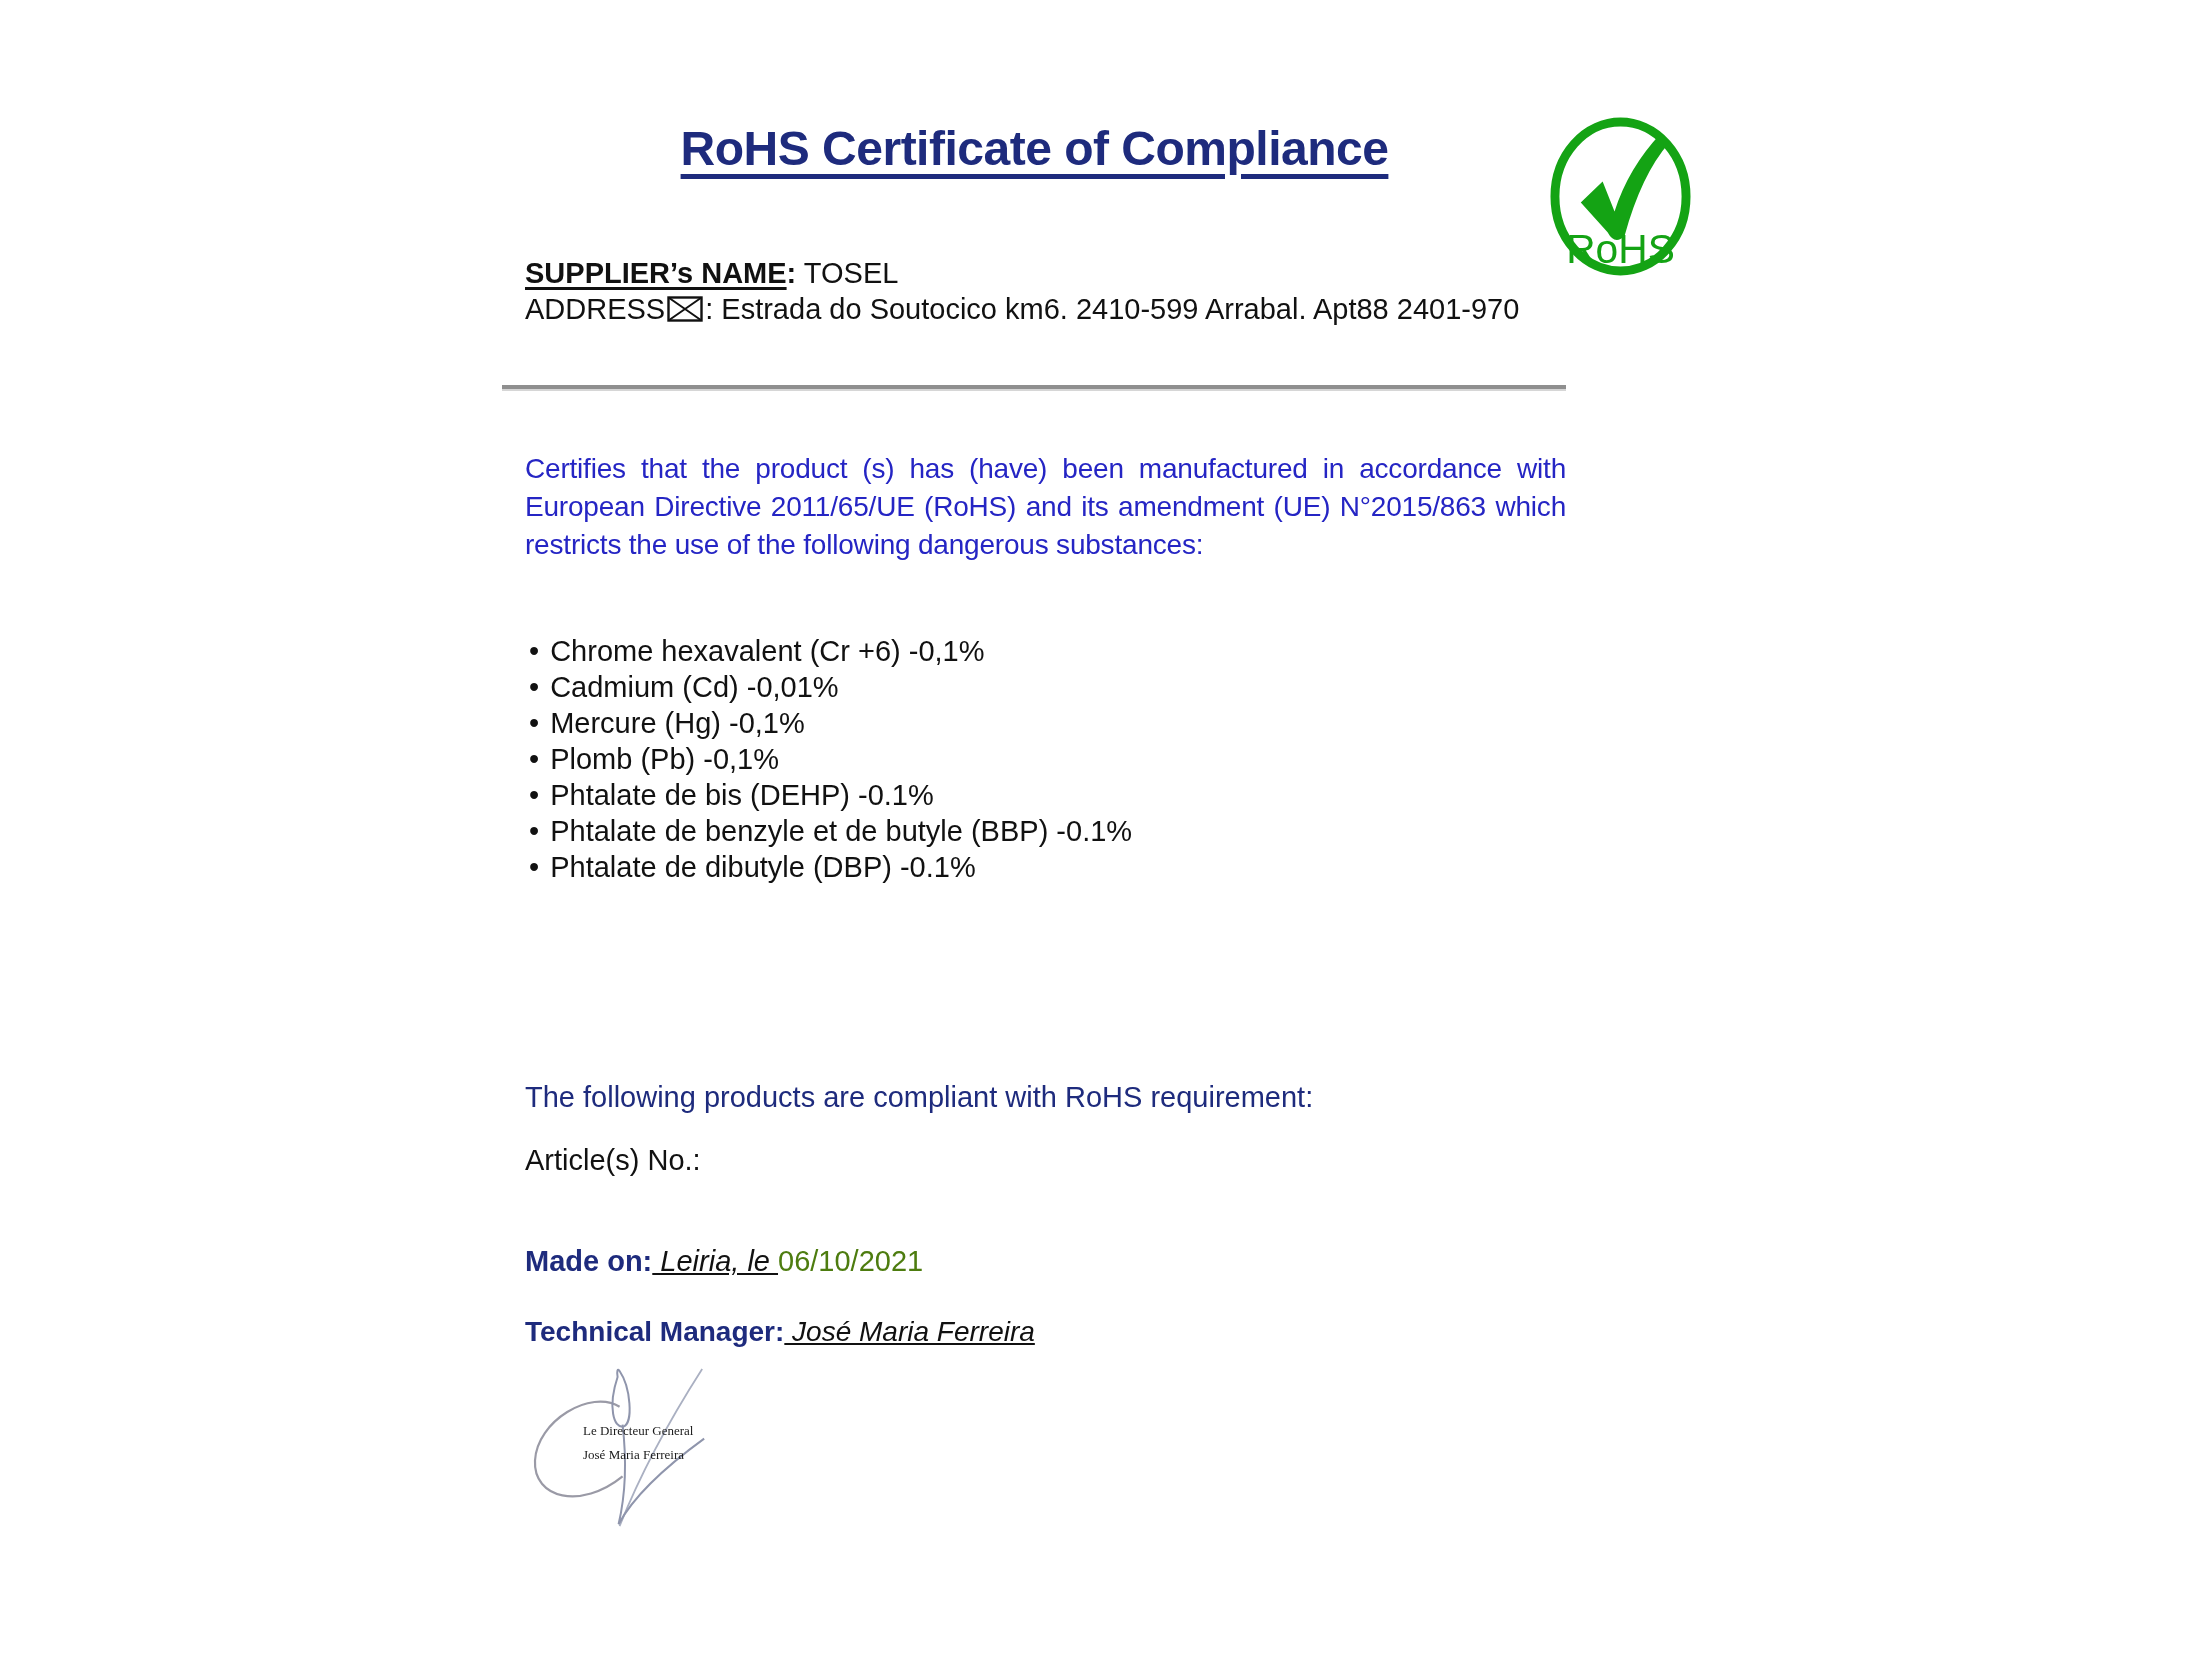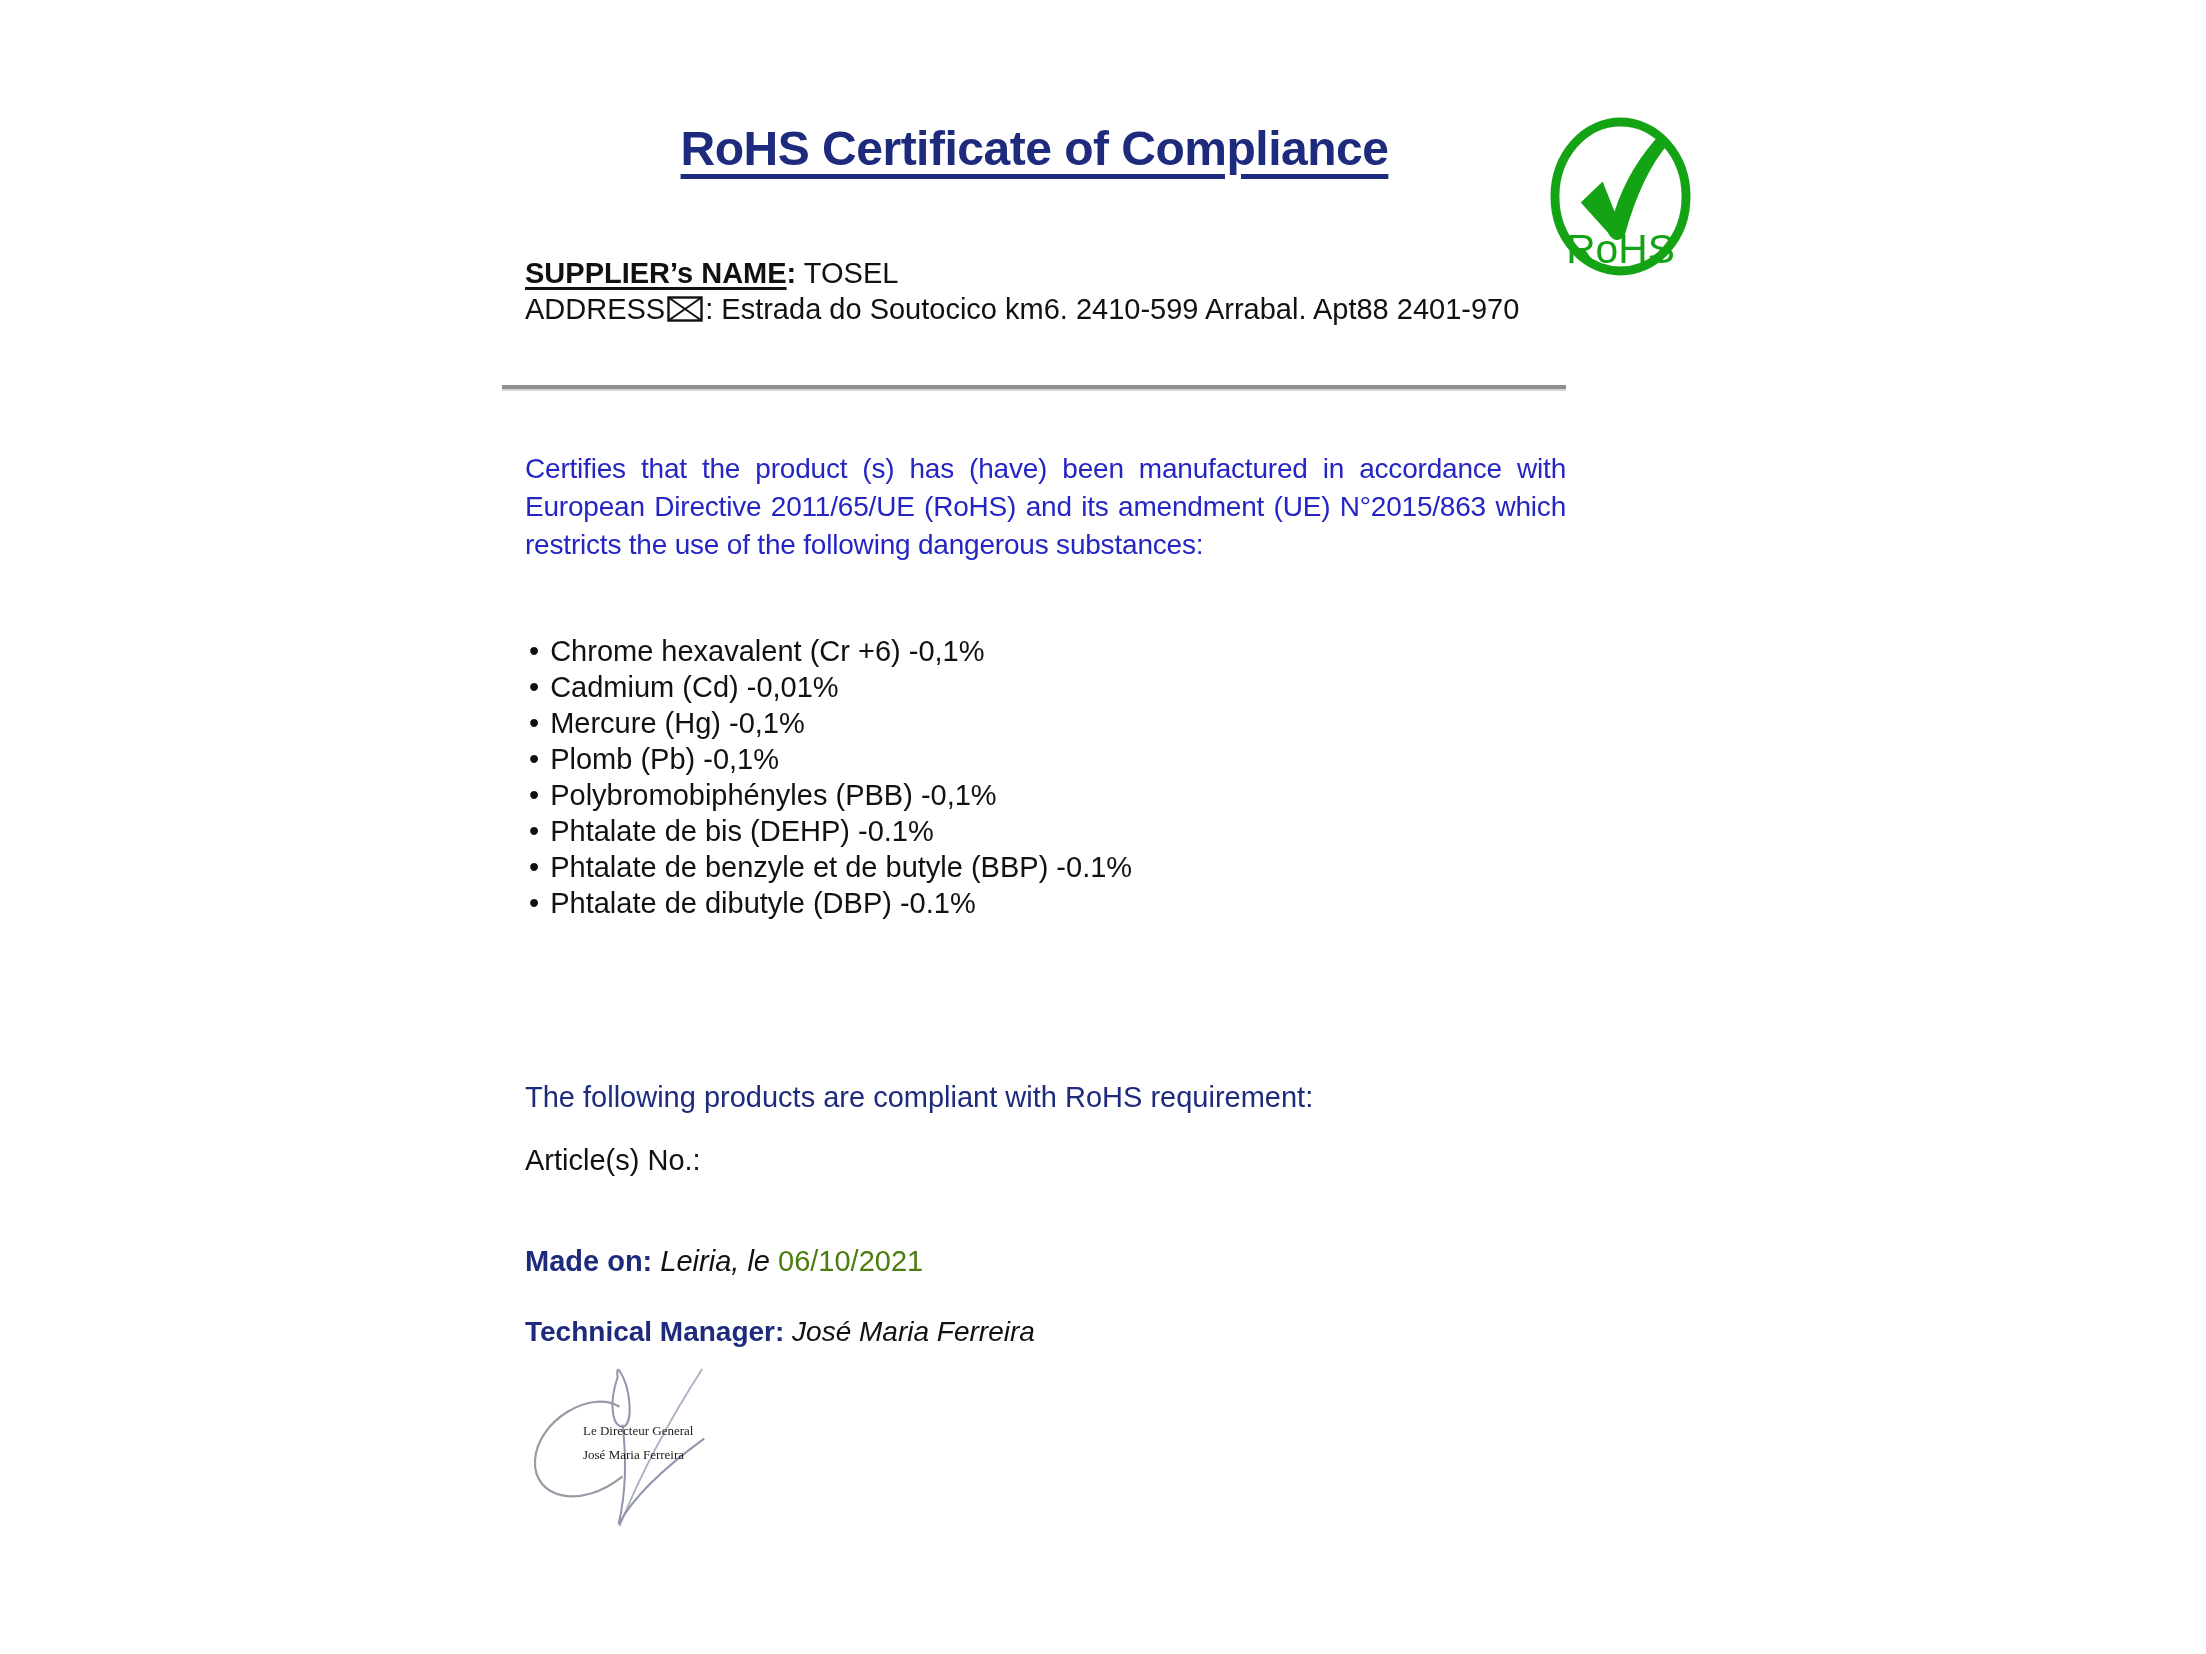--- a/index.html
+++ b/index.html
@@ -148,20 +148,21 @@
     font-size: 28px;
     white-space: nowrap;
   }
   .navy-bold {
     color: #1e2b7d;
     font-weight: bold;
   }
   .italic-black {
     color: #111111;
     font-style: italic;
+    text-decoration: underline;
   }
   .plain-black {
     color: #4d7c0f;
   }
 
   
   .signature-block {
     position: absolute;
     left: 521px;
     top: 1365px;
@@ -215,21 +216,20 @@
 
   <div class="divider"></div>
 
   <div class="cert-paragraph">Certifies that the product (s) has (have) been manufactured in accordance with European Directive 2011/65/UE (RoHS) and its amendment (UE) N°2015/863 which restricts the use of the following dangerous substances:</div>
 
   <ul class="substances">
     <li>Chrome hexavalent (Cr +6) -0,1%</li>
     <li>Cadmium (Cd) -0,01%</li>
     <li>Mercure (Hg) -0,1%</li>
     <li>Plomb (Pb) -0,1%</li>
-    <li>Polybromobiphényles (PBB) -0,1%</li>
     <li>Phtalate de bis (DEHP) -0.1%</li>
     <li>Phtalate de benzyle et de butyle (BBP) -0.1%</li>
     <li>Phtalate de dibutyle (DBP) -0.1%</li>
   </ul>
 
   <div class="compliance-statement">The following products are compliant with RoHS requirement:</div>
   <div class="article-label">Article(s) No.:</div>
 
   <div class="made-on-row">
     <span class="navy-bold">Made on:</span><span class="italic-black"> Leiria, le </span><span class="plain-black">06/10/2021</span>

